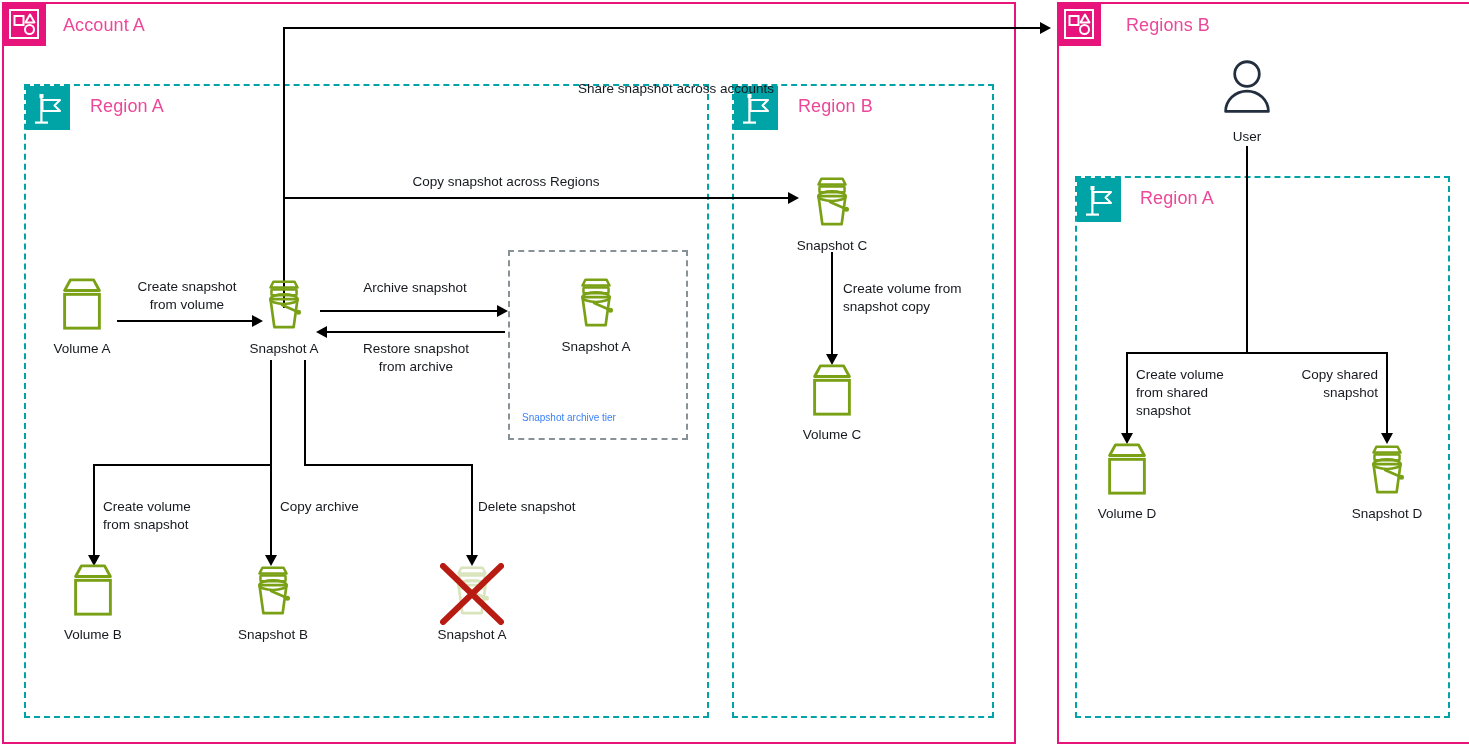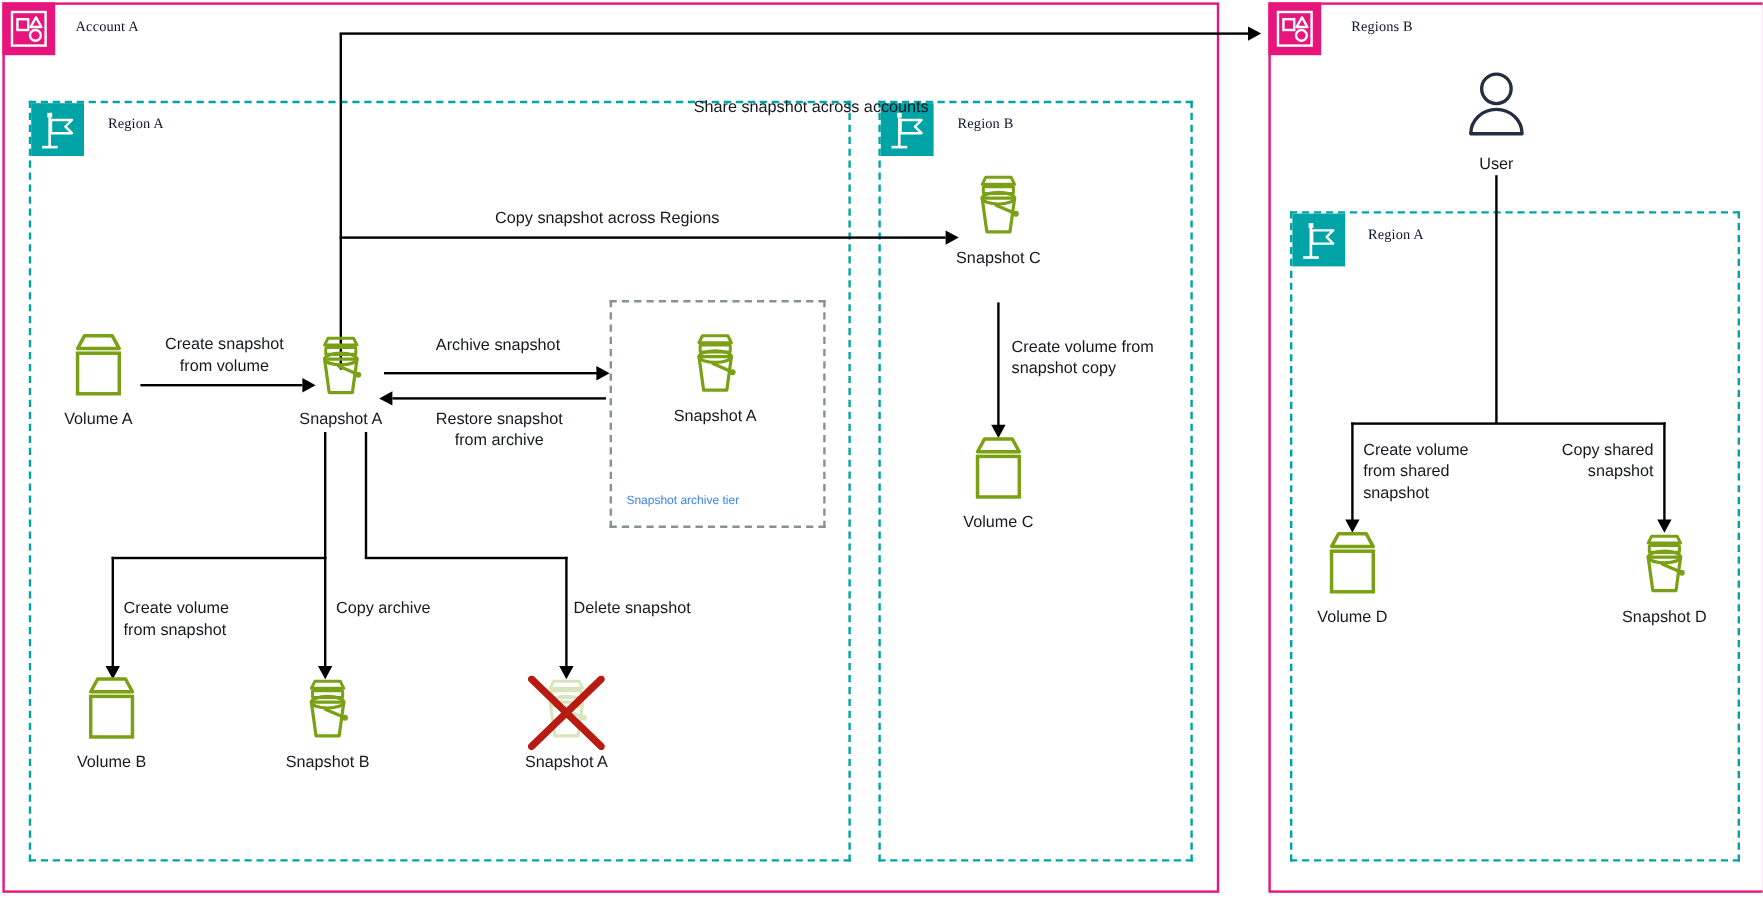--- a/index.html
+++ b/index.html
@@ -6,21 +6,21 @@
   body{font-family:"Liberation Sans","DejaVu Sans",sans-serif;}
   #canvas{position:relative;width:1469px;height:748px;background:#ffffff;overflow:hidden;}
 
   
   .account-box{position:absolute;border:2px solid #E7157B;background:#ffffff;}
   .region-box{position:absolute;border:2px dashed #00A4A6;background:transparent;}
   .archive-box{position:absolute;border:2px dashed #879196;background:transparent;}
 
   
   .grp-icon{position:absolute;width:44px;height:44px;display:block;}
-  .grp-label{position:absolute;font-size:12px;color:#0f172a;white-space:nowrap;letter-spacing:.1px;font-family:Liberation Serif, serif;}
+  .grp-label{position:absolute;font-size:18px;color:#ec4899;white-space:nowrap;letter-spacing:.1px;}
 
   
   .node{position:absolute;display:flex;flex-direction:column;align-items:center;width:110px;}
   .node .glyph{width:52px;height:56px;display:block;}
   .node .cap{margin-top:9px;font-size:13.5px;color:#16191f;white-space:nowrap;text-align:center;}
   .node.faded .glyph{opacity:.28;}
 
   
   .ln{position:absolute;background:#000000;}
   .lnh{height:2px;}
@@ -188,21 +188,21 @@
   <div class="node faded" style="left:417px;top:562px;">
     <svg class="glyph">
         <use href="#sym-snapshot"></use>
       </svg>
     <span class="cap">Snapshot A</span>
   </div>
   <svg class="xmark" style="left:440px;top:563px;width:64px;height:62px;" viewBox="0 0 64 62">
     <path d="M3 3 L61 59 M61 3 L3 59" stroke="#B81B12" stroke-width="6" stroke-linecap="round"></path>
   </svg>
 
-  <div class="node" style="left:777px;top:142px;justify-content:center;">
+  <div class="node" style="left:777px;top:173px;justify-content:center;">
     <svg class="glyph">
         <use href="#sym-snapshot"></use>
       </svg>
     <span class="cap">Snapshot C</span>
   </div>
 
   <div class="ln lnv" style="left:831px;top:252px;height:104px;"></div>
   <div class="arw d" style="left:826px;top:354px;"></div>
   <div class="elabel" style="left:843px;top:280px;width:160px;">Create volume from
 snapshot copy</div>

